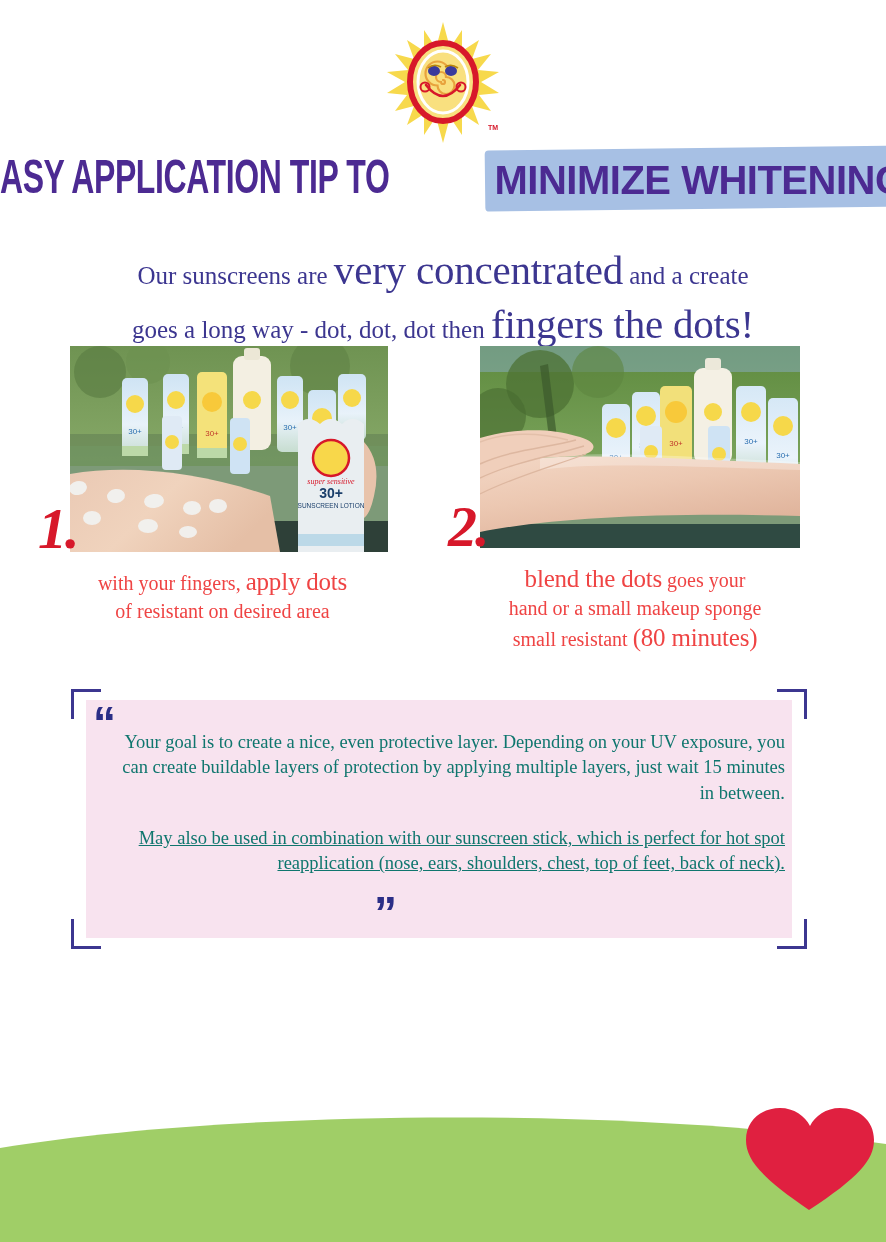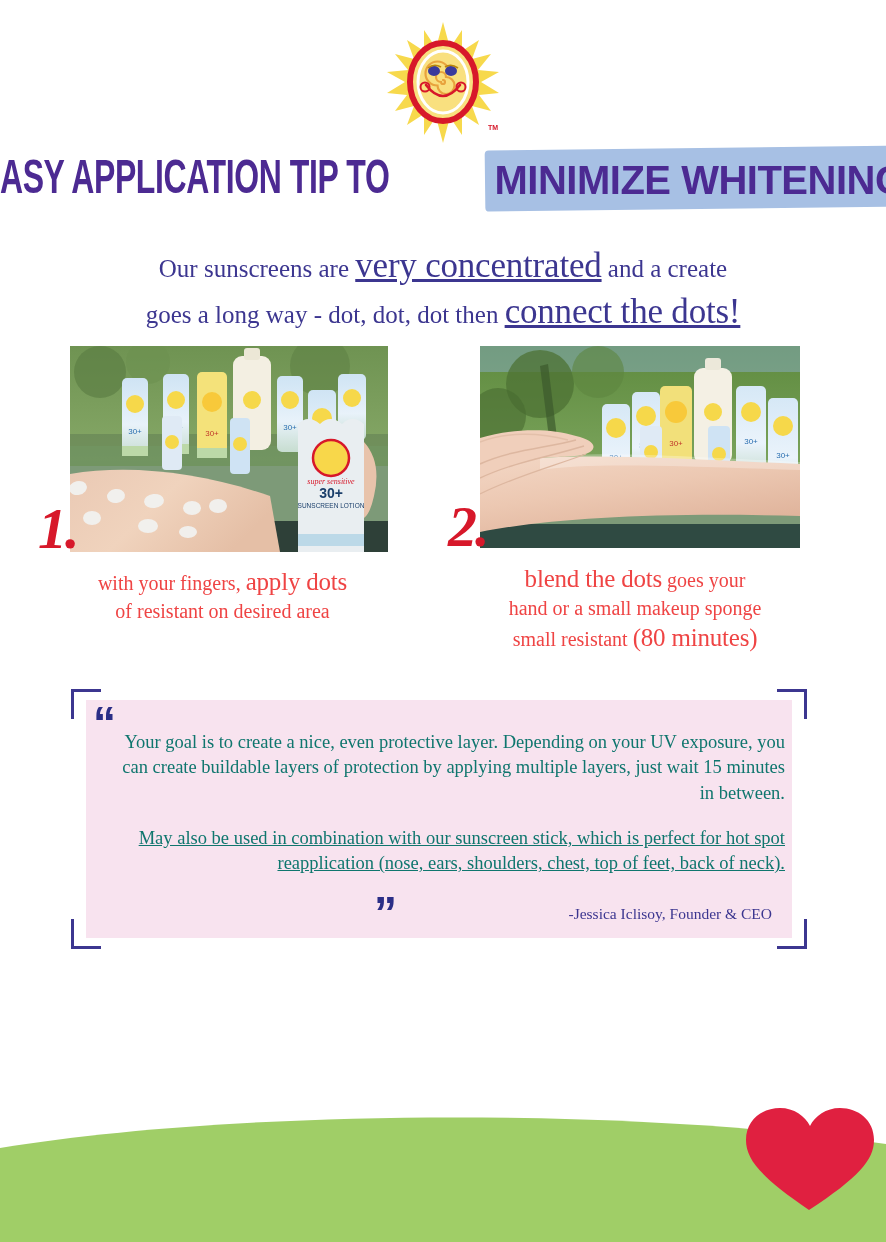--- a/index.html
+++ b/index.html
@@ -56,21 +56,21 @@
   .hl-box .title-hl { position: relative; z-index: 1; }
 
   
   .subtitle {
     position: absolute; left: 43px; top: 243px; width: 800px;
     text-align: center;
     color: #3c3690;
     font-size: 25px;
     line-height: 1.32;
   }
-  .subtitle .big { font-size: 35px; letter-spacing: -0.2px; text-decoration: underline; }
+  .subtitle .big { font-size: 41px; letter-spacing: -0.2px; }
 
   
   .photo {
     position: absolute;
     overflow: hidden;
     background: #1d4ed8;
   }
   .photo-1 { left: 70px; top: 346px; width: 318px; height: 206px; }
   .photo-2 { left: 480px; top: 346px; width: 320px; height: 202px; }
   .photo svg { display: block; width: 100%; height: 100%; }
@@ -177,21 +177,21 @@
       <span class="hl-bg"></span>
       <span class="title-hl">MINIMIZE WHITENING</span>
     </span>
   </div>
 
   <div class="subtitle">
     <div>
       <span>Our sunscreens are </span><span class="big">very concentrated</span><span> and a create</span>
     </div>
     <div>
-      <span>goes a long way - dot, dot, dot then </span><span class="big">connect the dots!</span>
+      <span>goes a long way - dot, dot, dot then </span><span class="big">fingers the dots!</span>
     </div>
   </div>
 
   <div class="photo photo-1">
     <svg viewBox="0 0 318 206" preserveAspectRatio="none">
       <defs>
         <linearGradient id="bg1" x1="0" y1="0" x2="0" y2="1">
           <stop offset="0%" stop-color="#6f9352"></stop>
           <stop offset="55%" stop-color="#86a867"></stop>
           <stop offset="100%" stop-color="#5f7d4c"></stop>
@@ -380,21 +380,20 @@
     <span class="bracket tr"></span>
     <span class="bracket bl"></span>
     <span class="bracket br"></span>
   </div>
   <div class="qmark qmark-open">“</div>
   <div class="qmark qmark-close">”</div>
   <div class="quote-body">
     <p>Your goal is to create a nice, even protective layer. Depending on your UV exposure, you can create buildable layers of protection by applying multiple layers, just wait 15 minutes in between.</p>
     <p>May also be used in combination with our sunscreen stick, which is perfect for hot spot reapplication (nose, ears, shoulders, chest, top of feet, back of neck).</p>
   </div>
-  <div class="quote-attrib">-Jessica Iclisoy, Founder &amp; CEO</div>
 
   <div class="badges">
 
     
 
     
 
     
 
     

